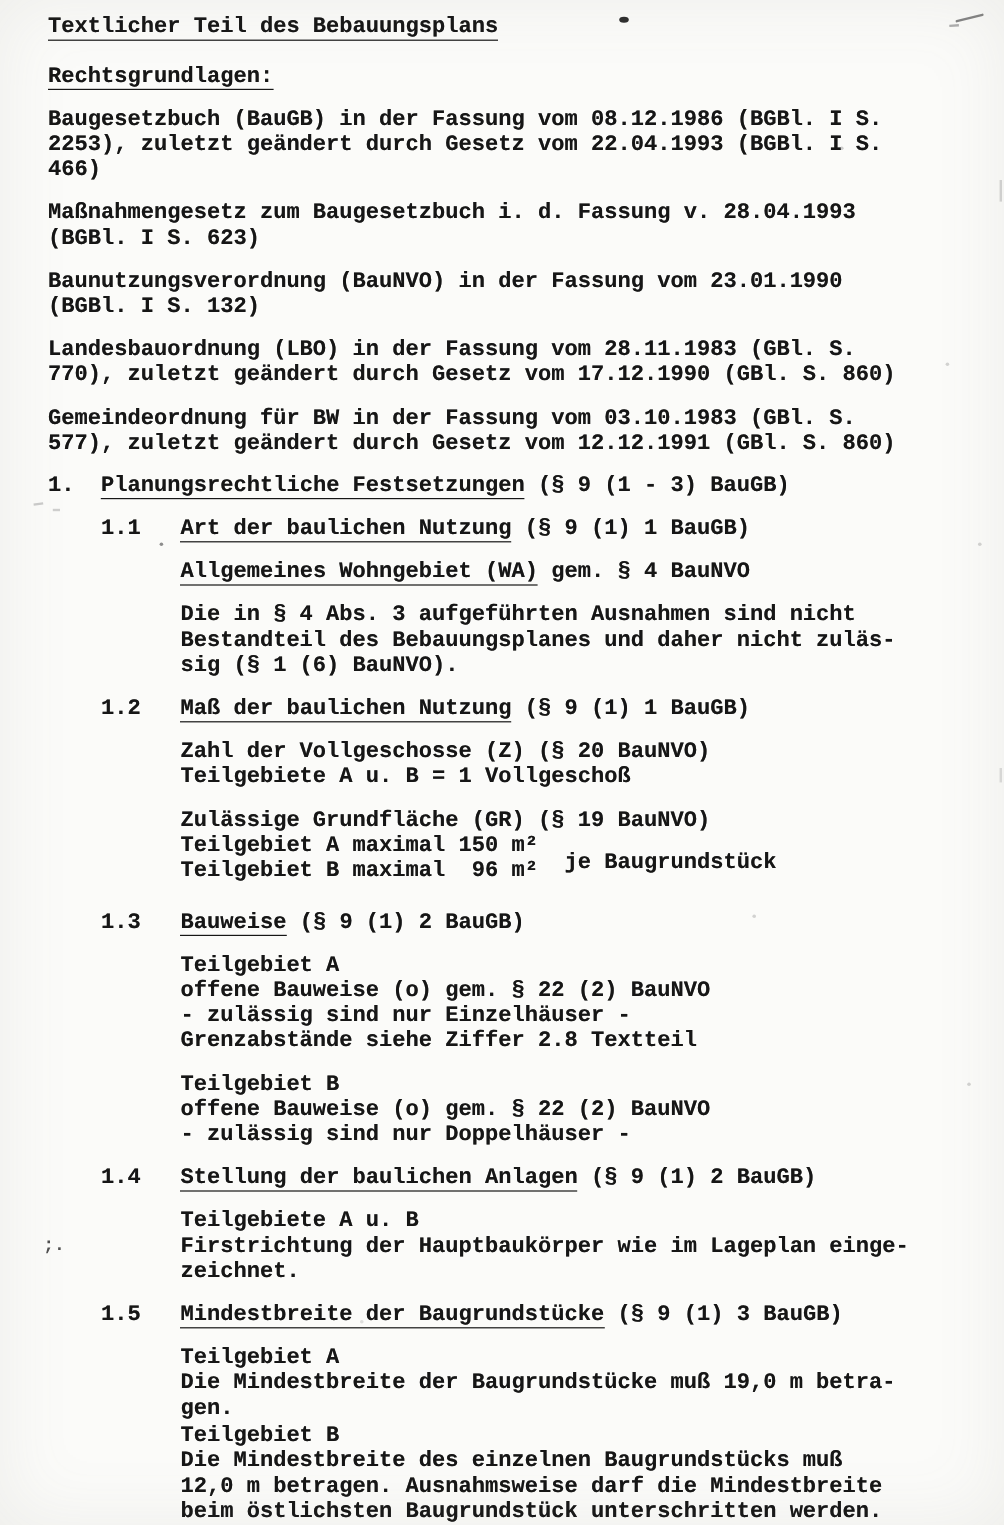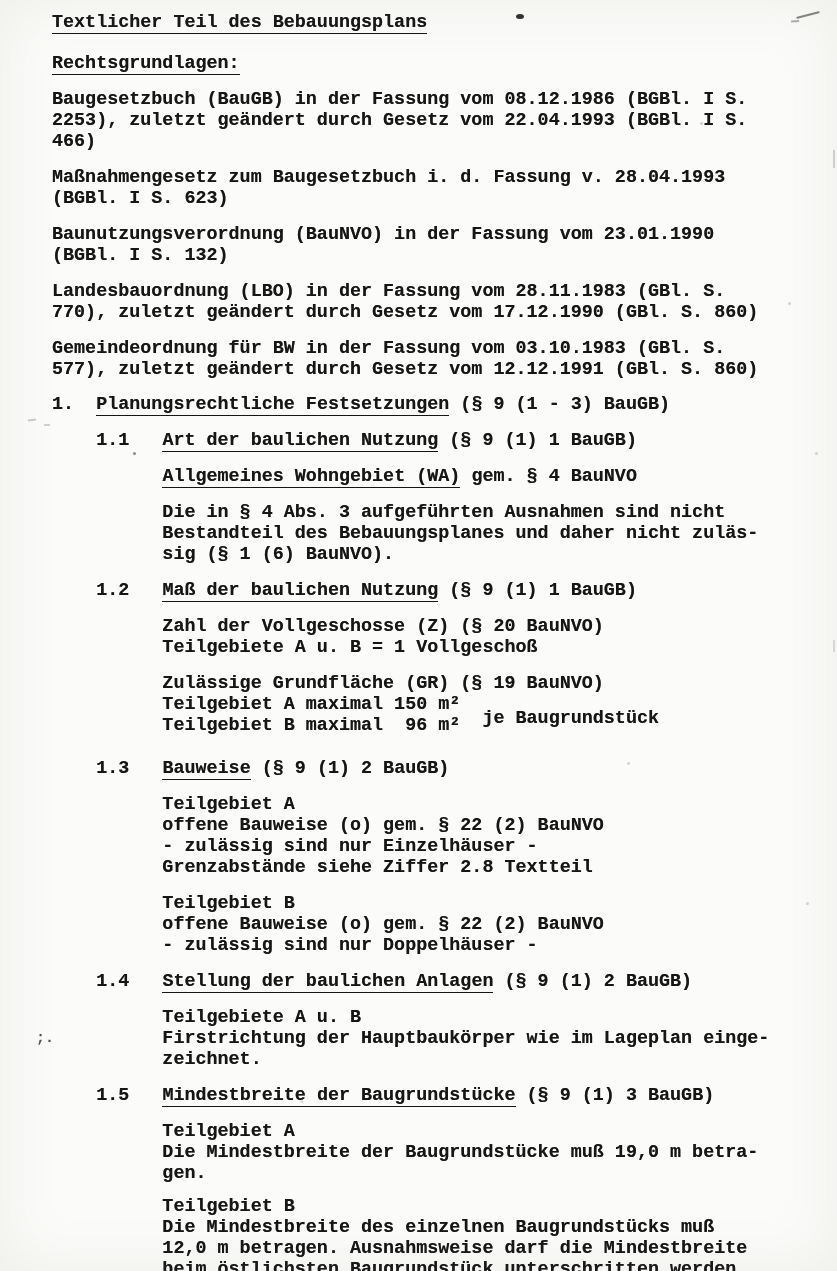--- a/index.html
+++ b/index.html
@@ -16,21 +16,21 @@
     box-sizing: border-box;
     padding: 12px 0 0 40px;
     font-family: "Liberation Mono", "DejaVu Sans Mono", monospace;
     font-weight: 700;
     font-size: 18.4px;
     line-height: 21px;
     color: #161616;
     white-space: pre;
     text-shadow: 0 0 0.4px rgba(0,0,0,0.55);
   }
-  .para { margin: 12px; }
+  .para { margin: 0; }
   .line { height: 21px; }
   .u { border-bottom: 1.9px solid currentColor; }
   .raised { position: relative; top: -7px; }
   .artifact { position: absolute; pointer-events: none; }
   .artifact.dot { border-radius: 50%; background: #888; }
   .artifact.dash { background: #999; }
   .artifact.squiggle {
     height: 2px; background: #666;
     border-radius: 2px;
   }

